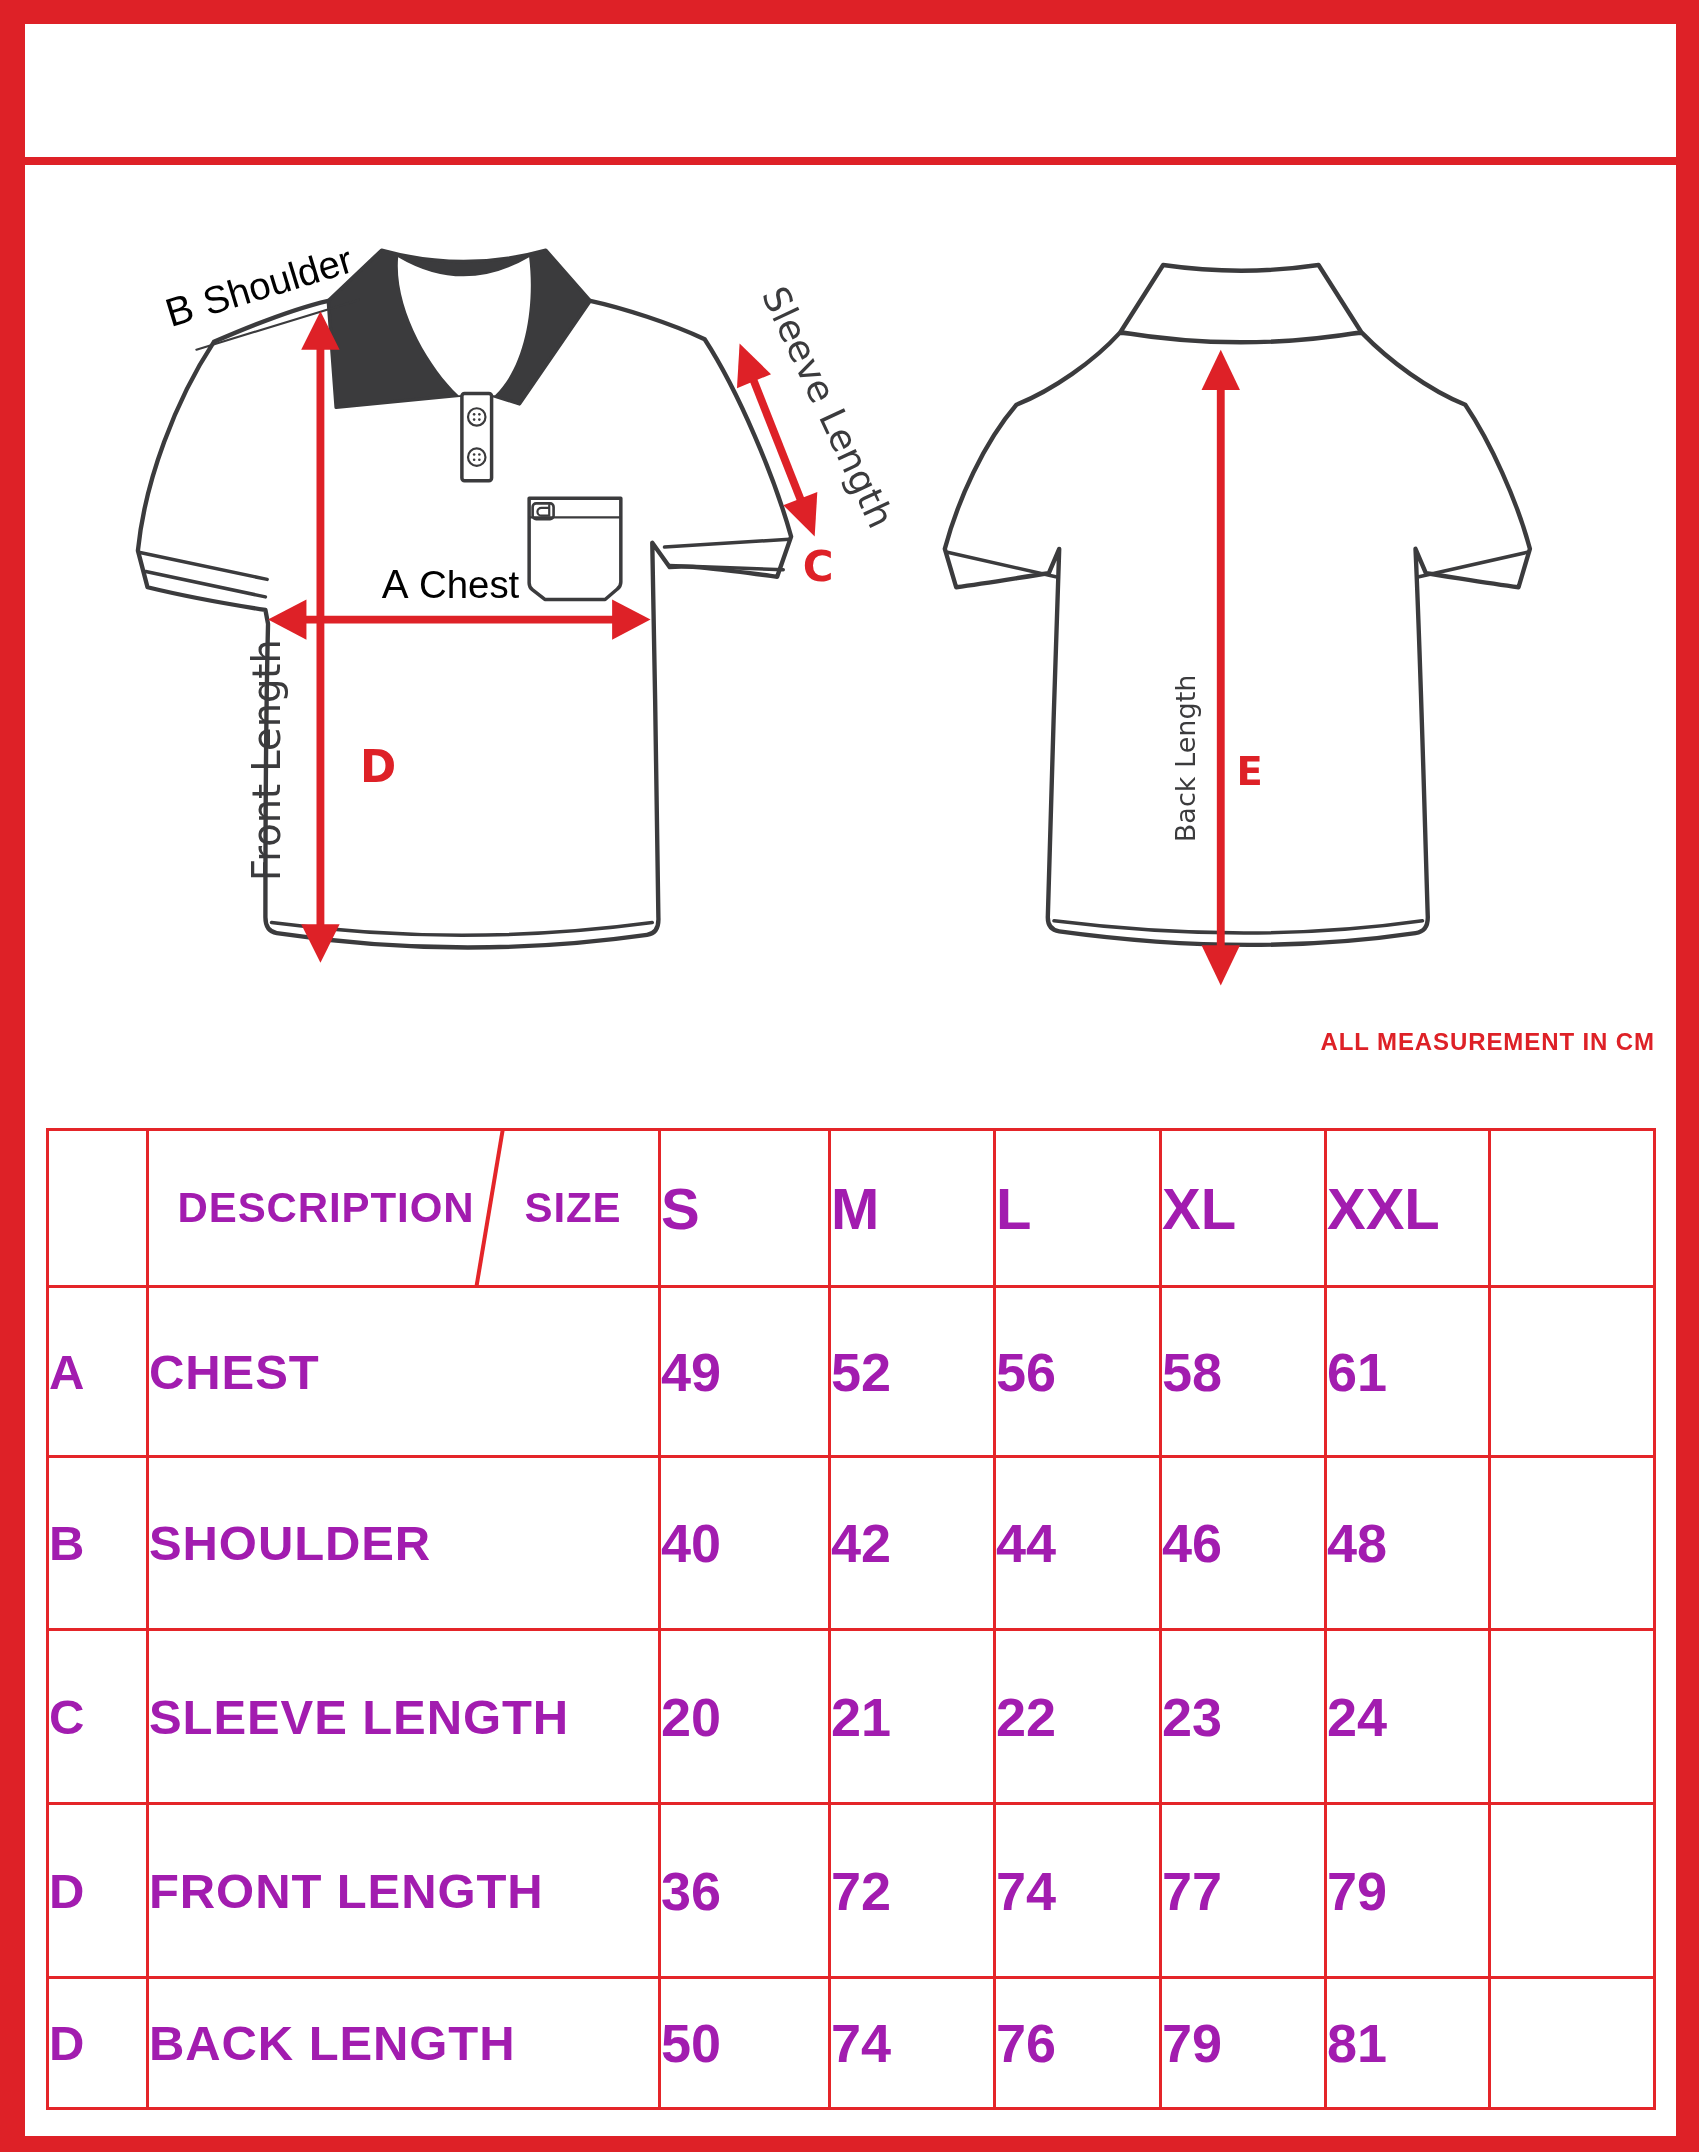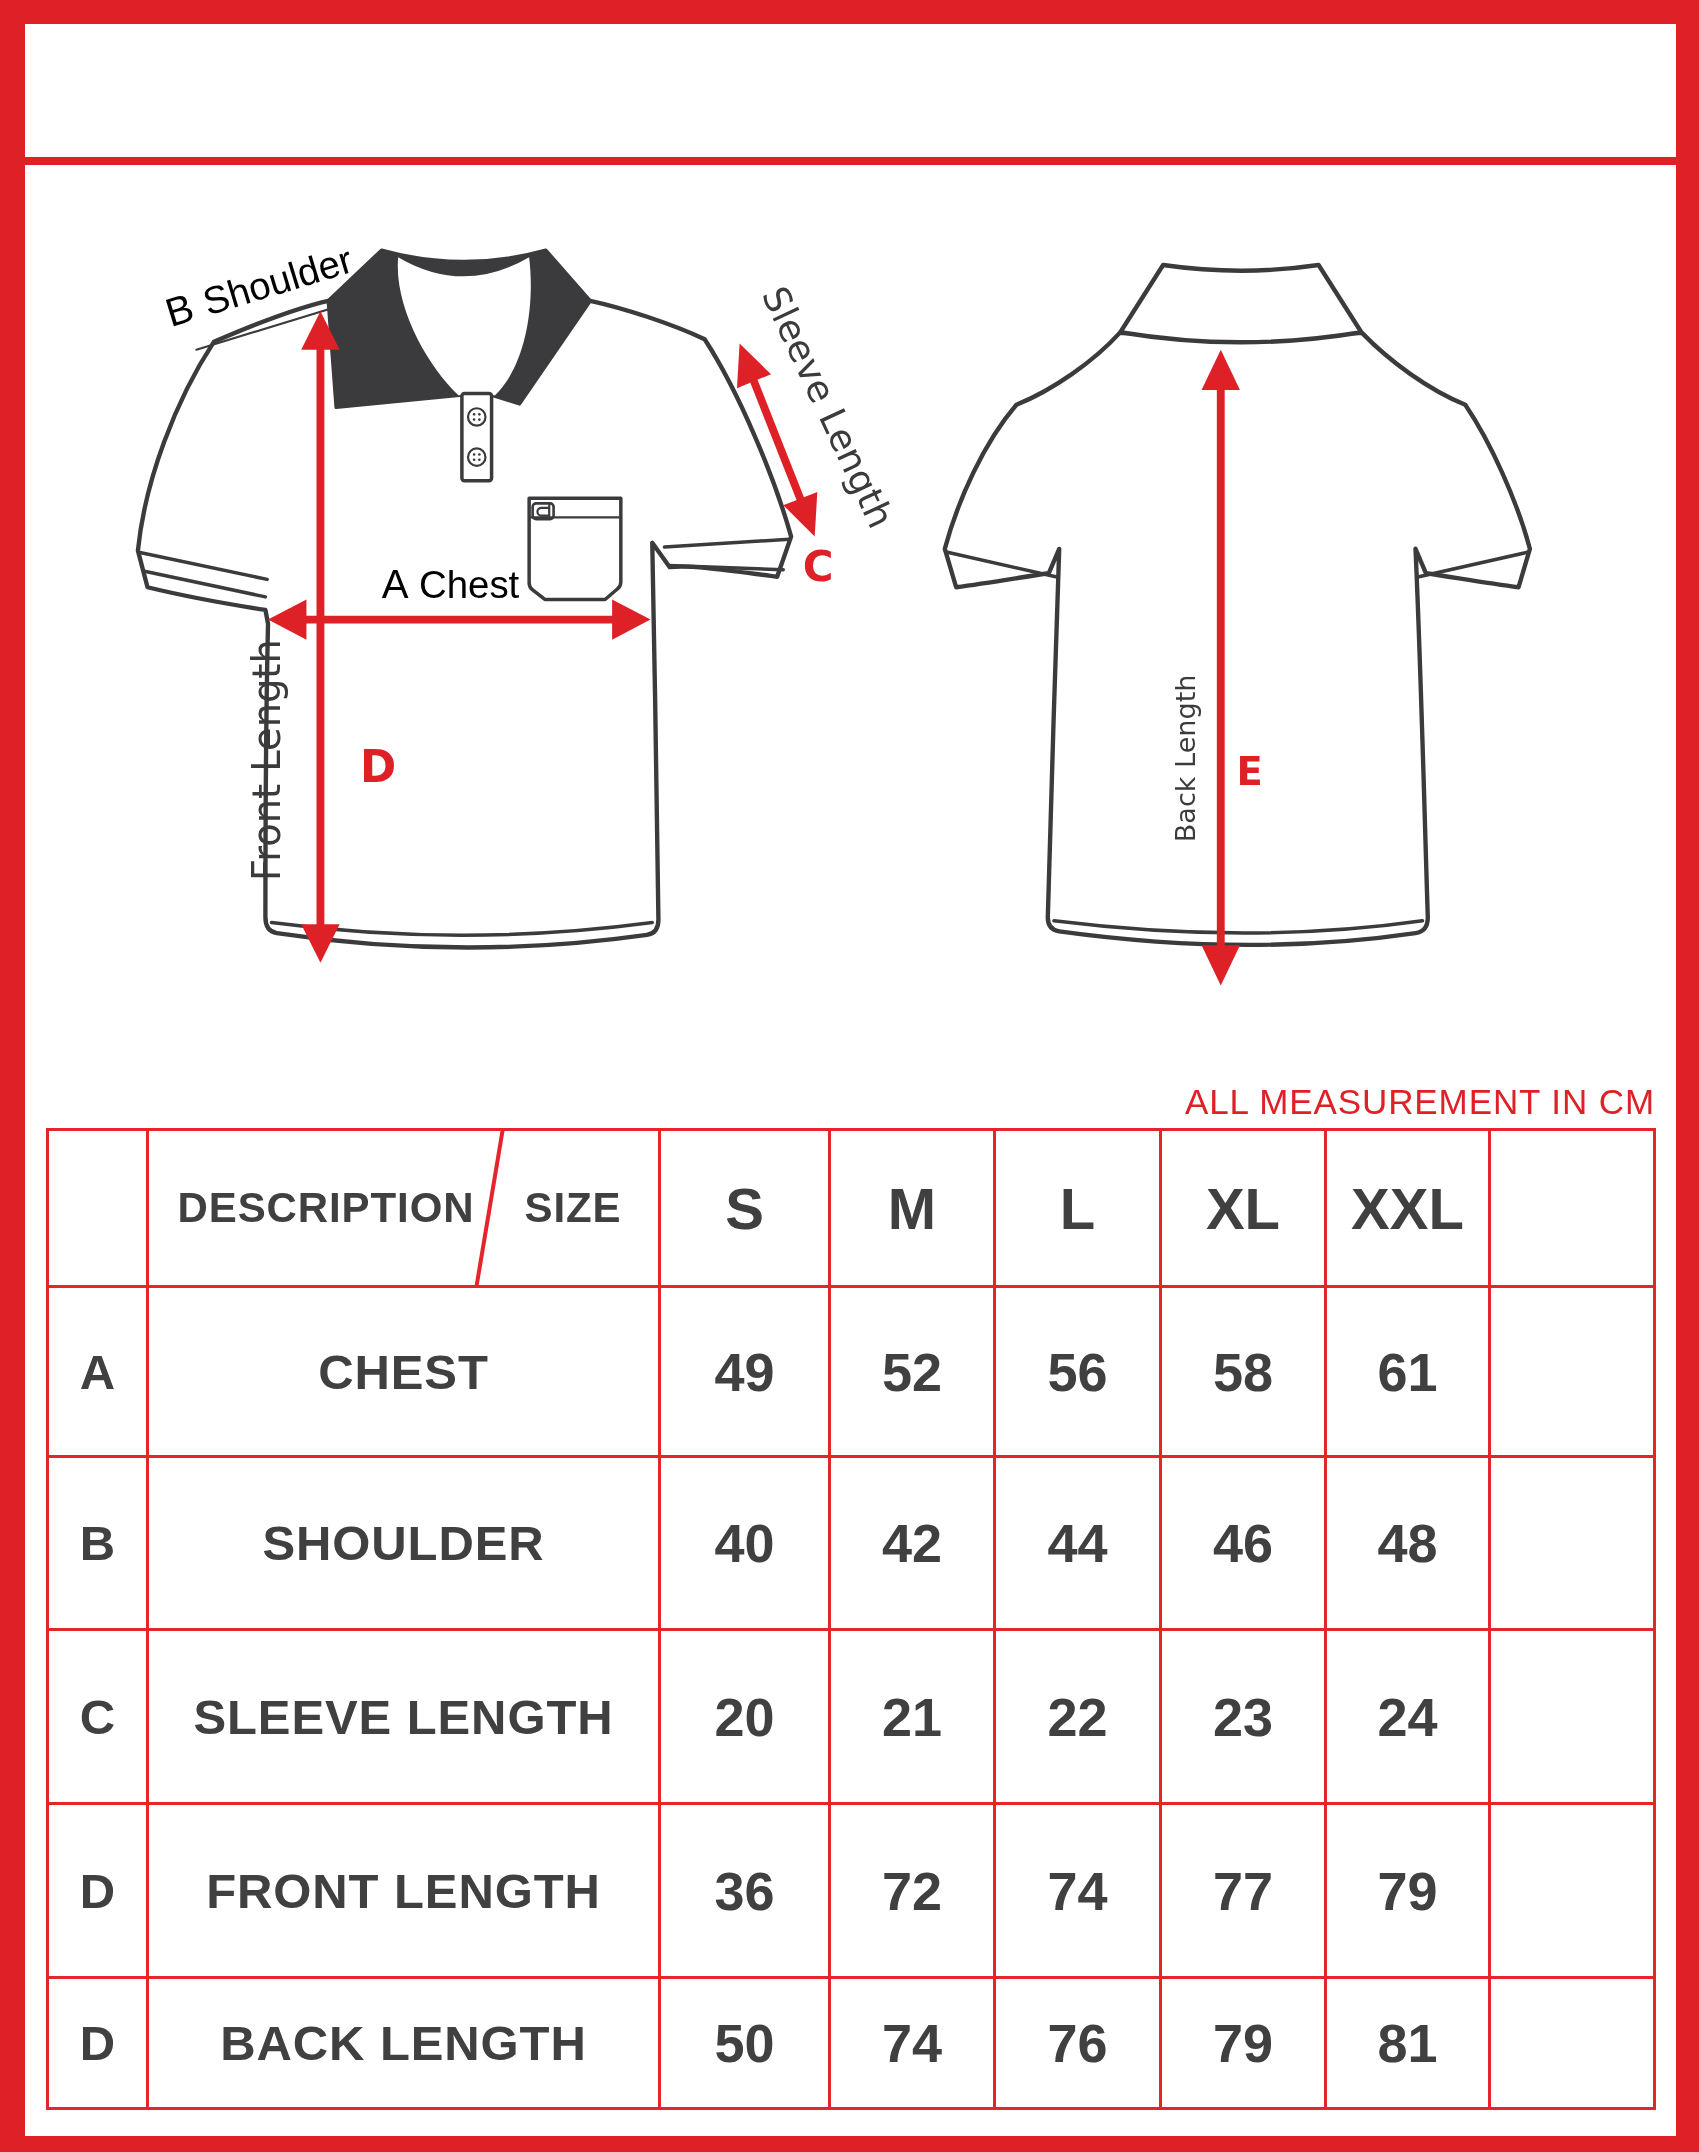--- a/index.html
+++ b/index.html
@@ -25,42 +25,42 @@
   }
   .title-band h1{
     margin:0;color:#DE2127;font-size:84px;font-weight:bold;
     letter-spacing:1.7px;transform:scaleX(.85) scaleY(1.08);
     white-space:nowrap;
   }
   .divider{position:absolute;left:24.5px;top:157px;width:1651px;height:7.9px;background:#DE2127;}
 
   
   .note{
-    position:absolute;right:45px;top:1082px;
-    color:#DE2127;font-size:35px;font-weight:normal;letter-spacing:0.9px;
+    position:absolute;right:45px;top:1028px;
+    color:#DE2127;font-size:24px;font-weight:bold;letter-spacing:0.9px;
   }
 
   
   svg.diagram{position:absolute;left:24.5px;top:210px;width:1651px;height:882px;}
   .outline{fill:#ffffff;stroke:#3B3B3D;stroke-width:5;stroke-linejoin:round;stroke-linecap:round;}
   .detail{fill:none;stroke:#3B3B3D;stroke-width:4;stroke-linecap:round;}
   .thin{fill:none;stroke:#3B3B3D;stroke-width:2.5;stroke-linecap:round;}
   .collar{fill:#3B3B3D;stroke:#3B3B3D;stroke-width:4;stroke-linejoin:round;}
   .neckwhite{fill:#ffffff;stroke:none;}
   .redline{stroke:#DE2127;stroke-width:9;fill:none;}
   .redhead{fill:#DE2127;stroke:none;}
   text.key{fill:#DE2127;font-weight:bold;font-family:"DejaVu Sans",sans-serif;}
   text.dlabel{fill:#3B3B3D;font-family:"DejaVu Sans",sans-serif;}
 
   
   table.sizes{
     position:absolute;left:46px;top:1128px;
     border-collapse:collapse;table-layout:fixed;
     width:1608px;height:979px;
-    color:#404040;text-align:center;padding-left:23px;
+    color:#a21caf;text-align:left;padding-left:23px;
   }
   table.sizes td,table.sizes th{
     border:3.5px solid #E42529;padding:0;vertical-align:middle;overflow:hidden;
   }
   th.desc-cell{position:relative;}
   .desc-word{position:absolute;left:0;top:0;width:354px;height:100%;
      display:flex;align-items:center;justify-content:center;
      font-size:42px;font-weight:bold;letter-spacing:0.9px;}
   .size-word{position:absolute;left:350px;top:0;width:148px;height:100%;
      display:flex;align-items:center;justify-content:center;

